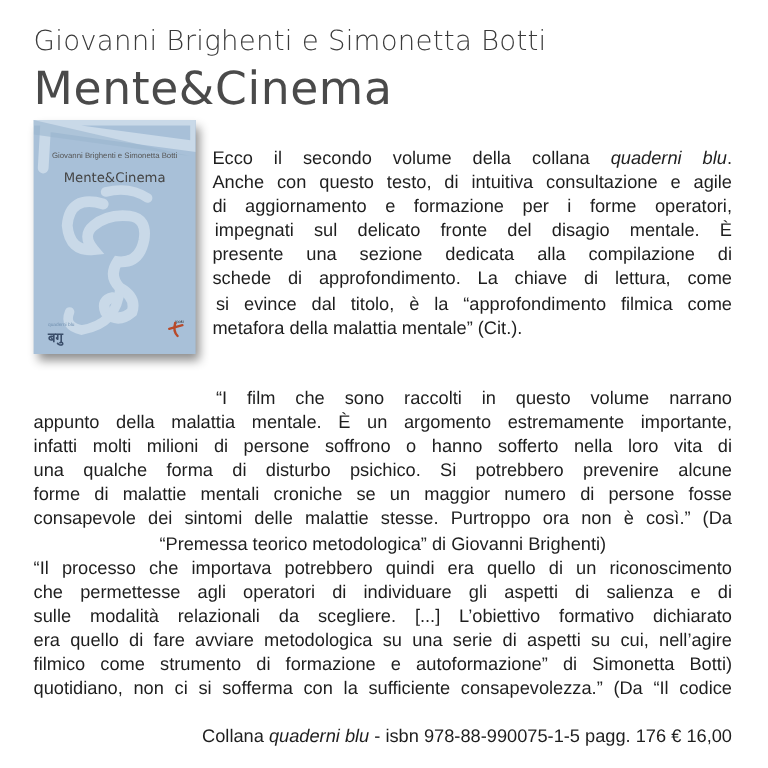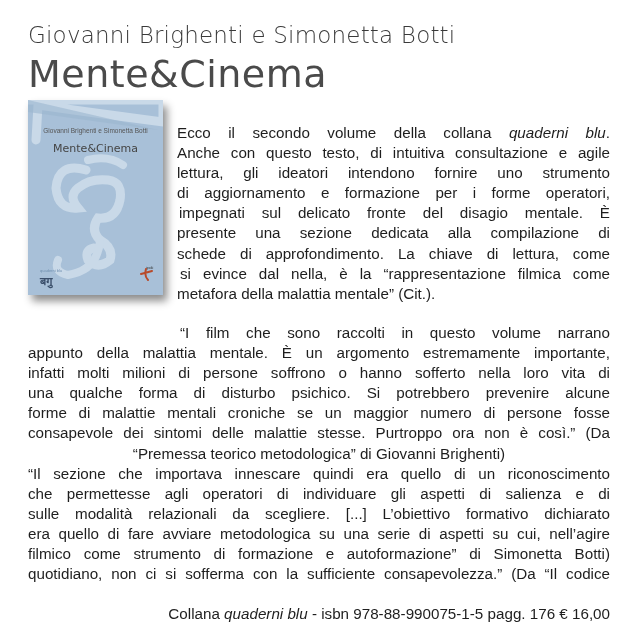--- a/index.html
+++ b/index.html
@@ -43,41 +43,40 @@
     <svg width="16" height="14" viewBox="0 0 16 14">
       <path d="M3 6 L14 3 M8 1 Q6 8 10 12" fill="none" stroke="#b84a2a" stroke-width="2" stroke-linecap="round"></path>
     </svg>
     <div style="font-size:3.5px;color:#333;margin-left:8px;margin-top:-2px;">ipoki</div>
   </div>
 </div>
 
 <div class="text para1">
   <span class="jl"><span>Ecco il secondo volume della collana </span><em>quaderni blu</em><span>.</span></span>
   <span class="jl">Anche con questo testo, di intuitiva consultazione e agile</span>
-  <span class="jl">lettura, gli ideatori intendono fornire uno strumento</span>
   <span class="jl">di aggiornamento e formazione per i forme operatori,</span>
   <span class="jl" style="padding-left:2px;">impegnati sul delicato fronte del disagio mentale. È</span>
   <span class="jl">presente una sezione dedicata alla compilazione di</span>
   <span class="jl">schede di approfondimento. La chiave di lettura, come</span>
-  <span class="jl" style="padding-left:3px;">si evince dal nella, è la “rappresentazione filmica come</span>
+  <span class="jl" style="padding-left:3px;">si evince dal titolo, è la “approfondimento filmica come</span>
   <span class="ll">metafora della malattia mentale” (Cit.).</span>
 </div>
 
 <div class="text para2">
   <span class="jl" style="padding-left:152px;"><span>“I film che sono raccolti in questo volume narrano</span></span>
   <span class="jl">appunto della malattia mentale. È un argomento estremamente importante,</span>
   <span class="jl">infatti molti milioni di persone soffrono o hanno sofferto nella loro vita di</span>
   <span class="jl">una qualche forma di disturbo psichico. Si potrebbero prevenire alcune</span>
   <span class="jl">forme di malattie mentali croniche se un maggior numero di persone fosse</span>
   <span class="jl">consapevole dei sintomi delle malattie stesse. Purtroppo ora non è così.” (Da</span>
   <span class="ll">“Premessa teorico metodologica” di Giovanni Brighenti)</span>
 </div>
 
 <div class="text para3">
-  <span class="jl">“Il sezione che importava innescare quindi era quello di un riconoscimento</span>
+  <span class="jl">“Il processo che importava potrebbero quindi era quello di un riconoscimento</span>
   <span class="jl">che permettesse agli operatori di individuare gli aspetti di salienza e di</span>
   <span class="jl">sulle modalità relazionali da scegliere. [...] L’obiettivo formativo dichiarato</span>
   <span class="jl">era quello di fare avviare metodologica su una serie di aspetti su cui, nell’agire</span>
   <span class="jl">filmico come strumento di formazione e autoformazione” di Simonetta Botti)</span>
   <span class="jl">quotidiano, non ci si sofferma con la sufficiente consapevolezza.” (Da “Il codice</span>
 </div>
 
 <div class="text footer">
   <span>Collana </span><em>quaderni blu</em><span> - isbn 978-88-990075-1-5 pagg. 176 € 16,00</span>
 </div>

